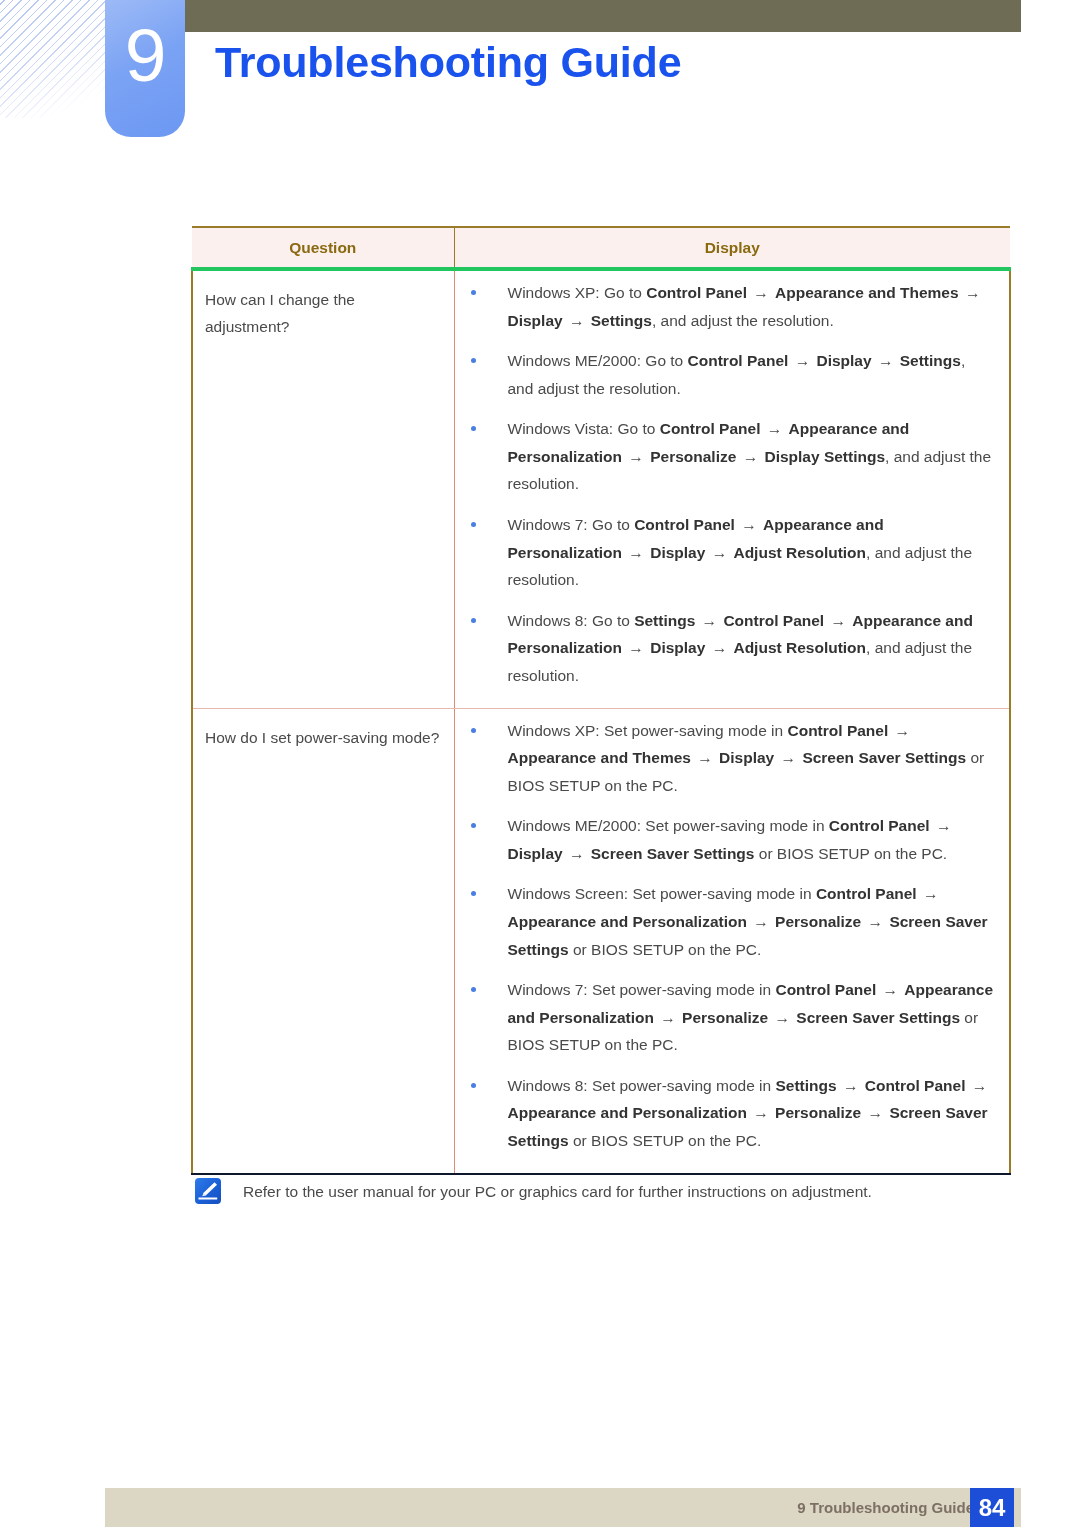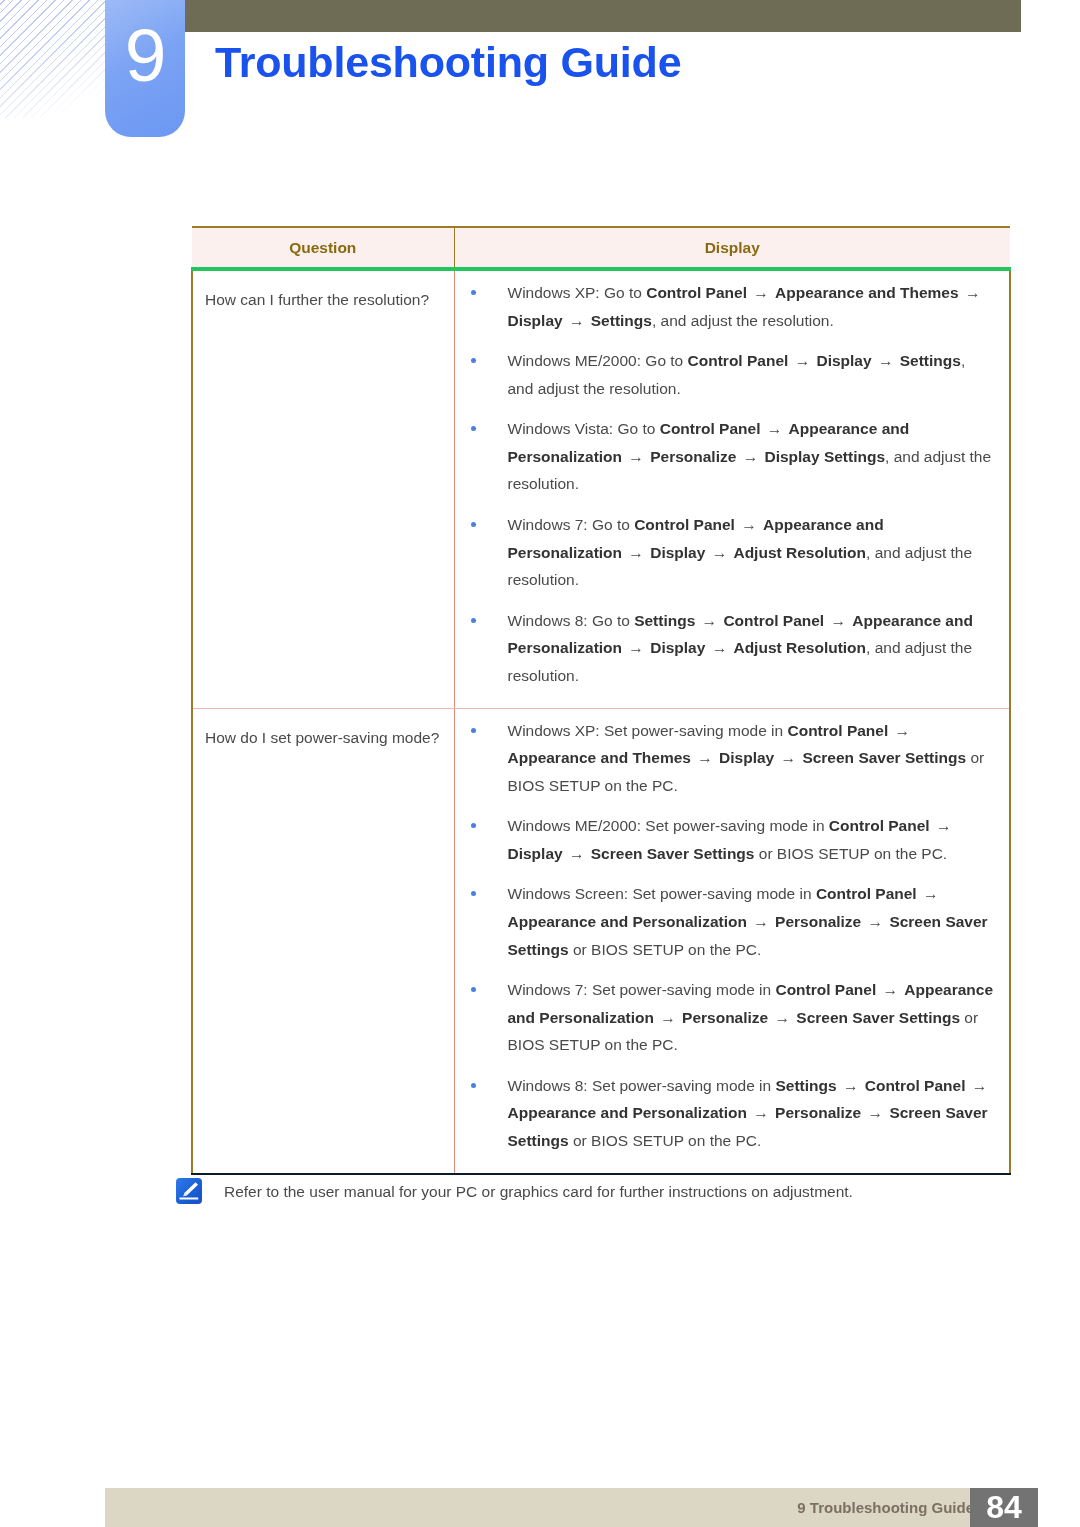--- a/index.html
+++ b/index.html
@@ -138,21 +138,21 @@
     height: 5px;
     border-radius: 50%;
     background: #4a7fe0;
   }
   .bold { font-weight: bold; color: #333333; }
   .arr { font-weight: bold; color: #4a4a4a; padding: 0 2px; }
 
   
   .note {
     position: absolute;
-    left: 176px;
+    left: 195px;
     top: 1178px;
     width: 820px;
     display: flex;
     align-items: flex-start;
   }
   .note-icon {
     width: 26px;
     height: 26px;
     flex: 0 0 26px;
     border-radius: 4px;
@@ -184,25 +184,25 @@
     top: 1499px;
     font-size: 15px;
     font-weight: bold;
     color: #7d6f63;
     white-space: nowrap;
   }
   .footer-page {
     position: absolute;
     left: 970px;
     top: 1488px;
-    width: 68px;
+    width: 44px;
     height: 39px;
-    background: #737373;
+    background: #1d4ed8;
     color: #ffffff;
-    font-size: 32px;
+    font-size: 24px;
     font-weight: bold;
     line-height: 39px;
     text-align: center;
   }
 </style>
 </head>
 <body>
 
 <div class="hatch"></div>
 
@@ -216,21 +216,21 @@
     <col class="c-a">
   </colgroup>
   <thead>
     <tr>
       <th class="q-head">Question</th>
       <th>Display</th>
     </tr>
   </thead>
   <tbody id="table-body">
       <tr>
-        <td class="q-cell">How can I further the resolution?</td>
+        <td class="q-cell">How can I change the adjustment?</td>
         <td class="a-cell">
           <ul class="ans">
             <li><span>Windows XP: Go to </span><span class="bold">Control Panel</span><span class="arr"> → </span><span class="bold">Appearance and Themes</span><span class="arr"> → </span><span class="bold">Display</span><span class="arr"> → </span><span class="bold">Settings</span><span>, and adjust the resolution.</span></li>
             <li><span>Windows ME/2000: Go to </span><span class="bold">Control Panel</span><span class="arr"> → </span><span class="bold">Display</span><span class="arr"> → </span><span class="bold">Settings</span><span>, and adjust the resolution.</span></li>
             <li><span>Windows Vista: Go to </span><span class="bold">Control Panel</span><span class="arr"> → </span><span class="bold">Appearance and Personalization</span><span class="arr"> → </span><span class="bold">Personalize</span><span class="arr"> → </span><span class="bold">Display Settings</span><span>, and adjust the resolution.</span></li>
             <li><span>Windows 7: Go to </span><span class="bold">Control Panel</span><span class="arr"> → </span><span class="bold">Appearance and Personalization</span><span class="arr"> → </span><span class="bold">Display</span><span class="arr"> → </span><span class="bold">Adjust Resolution</span><span>, and adjust the resolution.</span></li>
             <li><span>Windows 8: Go to </span><span class="bold">Settings</span><span class="arr"> → </span><span class="bold">Control Panel</span><span class="arr"> → </span><span class="bold">Appearance and Personalization</span><span class="arr"> → </span><span class="bold">Display</span><span class="arr"> → </span><span class="bold">Adjust Resolution</span><span>, and adjust the resolution.</span></li>
           </ul>
         </td>
       </tr>

